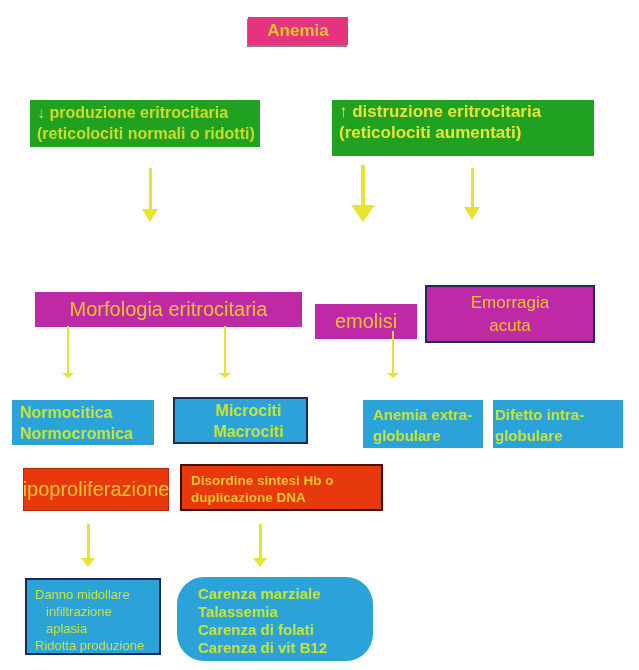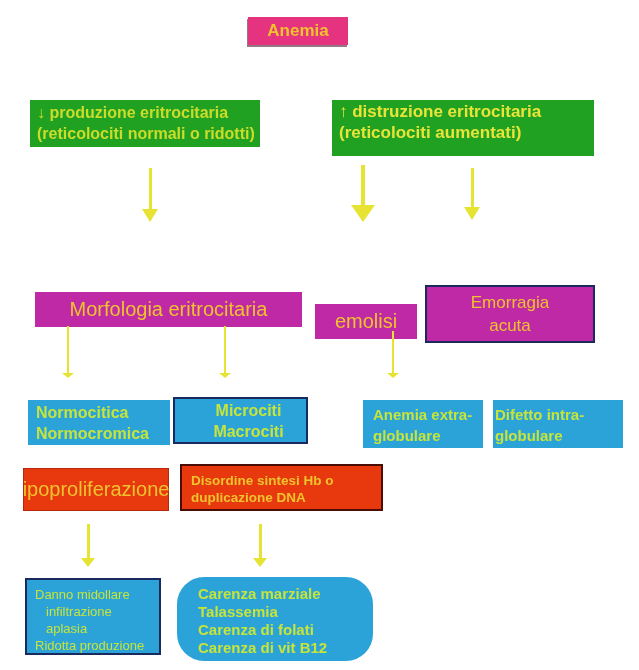--- a/index.html
+++ b/index.html
@@ -17,21 +17,21 @@
     box-shadow:-1px 2px 0 rgba(60,10,30,.55);}
   .green{background:var(--green);font-weight:bold;padding:2px 7px;line-height:21px;}
   .g-left{left:30px;top:100px;width:230px;height:47px;color:var(--limeyellow);font-size:16px;}
   .g-right{left:332px;top:100px;width:262px;height:56px;color:var(--yellowtext);font-size:17px;padding-top:1px;}
   .purple{background:var(--purple);color:var(--gold);font-weight:normal;margin-top:32px;}
   .morfologia{left:35px;top:260px;width:267px;height:35px;font-size:20px;}
   .emolisi{left:315px;top:272px;width:102px;height:35px;font-size:20px;}
   .emorragia{left:425px;top:253px;width:170px;height:58px;font-size:17px;line-height:23px;
     border:2px solid var(--navy);}
   .blue{background:var(--blue);color:var(--lime);font-weight:bold;padding-left:16px;}
-  .normocitica{left:28px;top:400px;width:142px;height:45px;font-size:16px;line-height:21px;padding:2px 8px;}
+  .normocitica{left:12px;top:400px;width:142px;height:45px;font-size:16px;line-height:21px;padding:2px 8px;}
   .microciti{left:173px;top:397px;width:135px;height:47px;font-size:16px;line-height:21px;
     border:2px solid var(--navy);}
   .dif-extra{left:363px;top:400px;width:120px;height:48px;font-size:15px;line-height:21px;padding:4px 10px;}
   .dif-intra{left:493px;top:400px;width:130px;height:48px;font-size:15px;line-height:21px;padding:4px 2px;}
   .red{background:var(--red);color:var(--gold);}
   .ipo{left:23px;top:468px;width:146px;height:43px;font-size:20px;font-weight:normal;
     border:1px solid var(--redborder);}
   .disordine{left:180px;top:464px;width:203px;height:47px;font-size:13.5px;font-weight:bold;
     line-height:17px;padding:6px 9px;border:2px solid var(--darkred);}
   .danno{left:25px;top:578px;width:136px;height:77px;font-size:13px;font-weight:normal;

